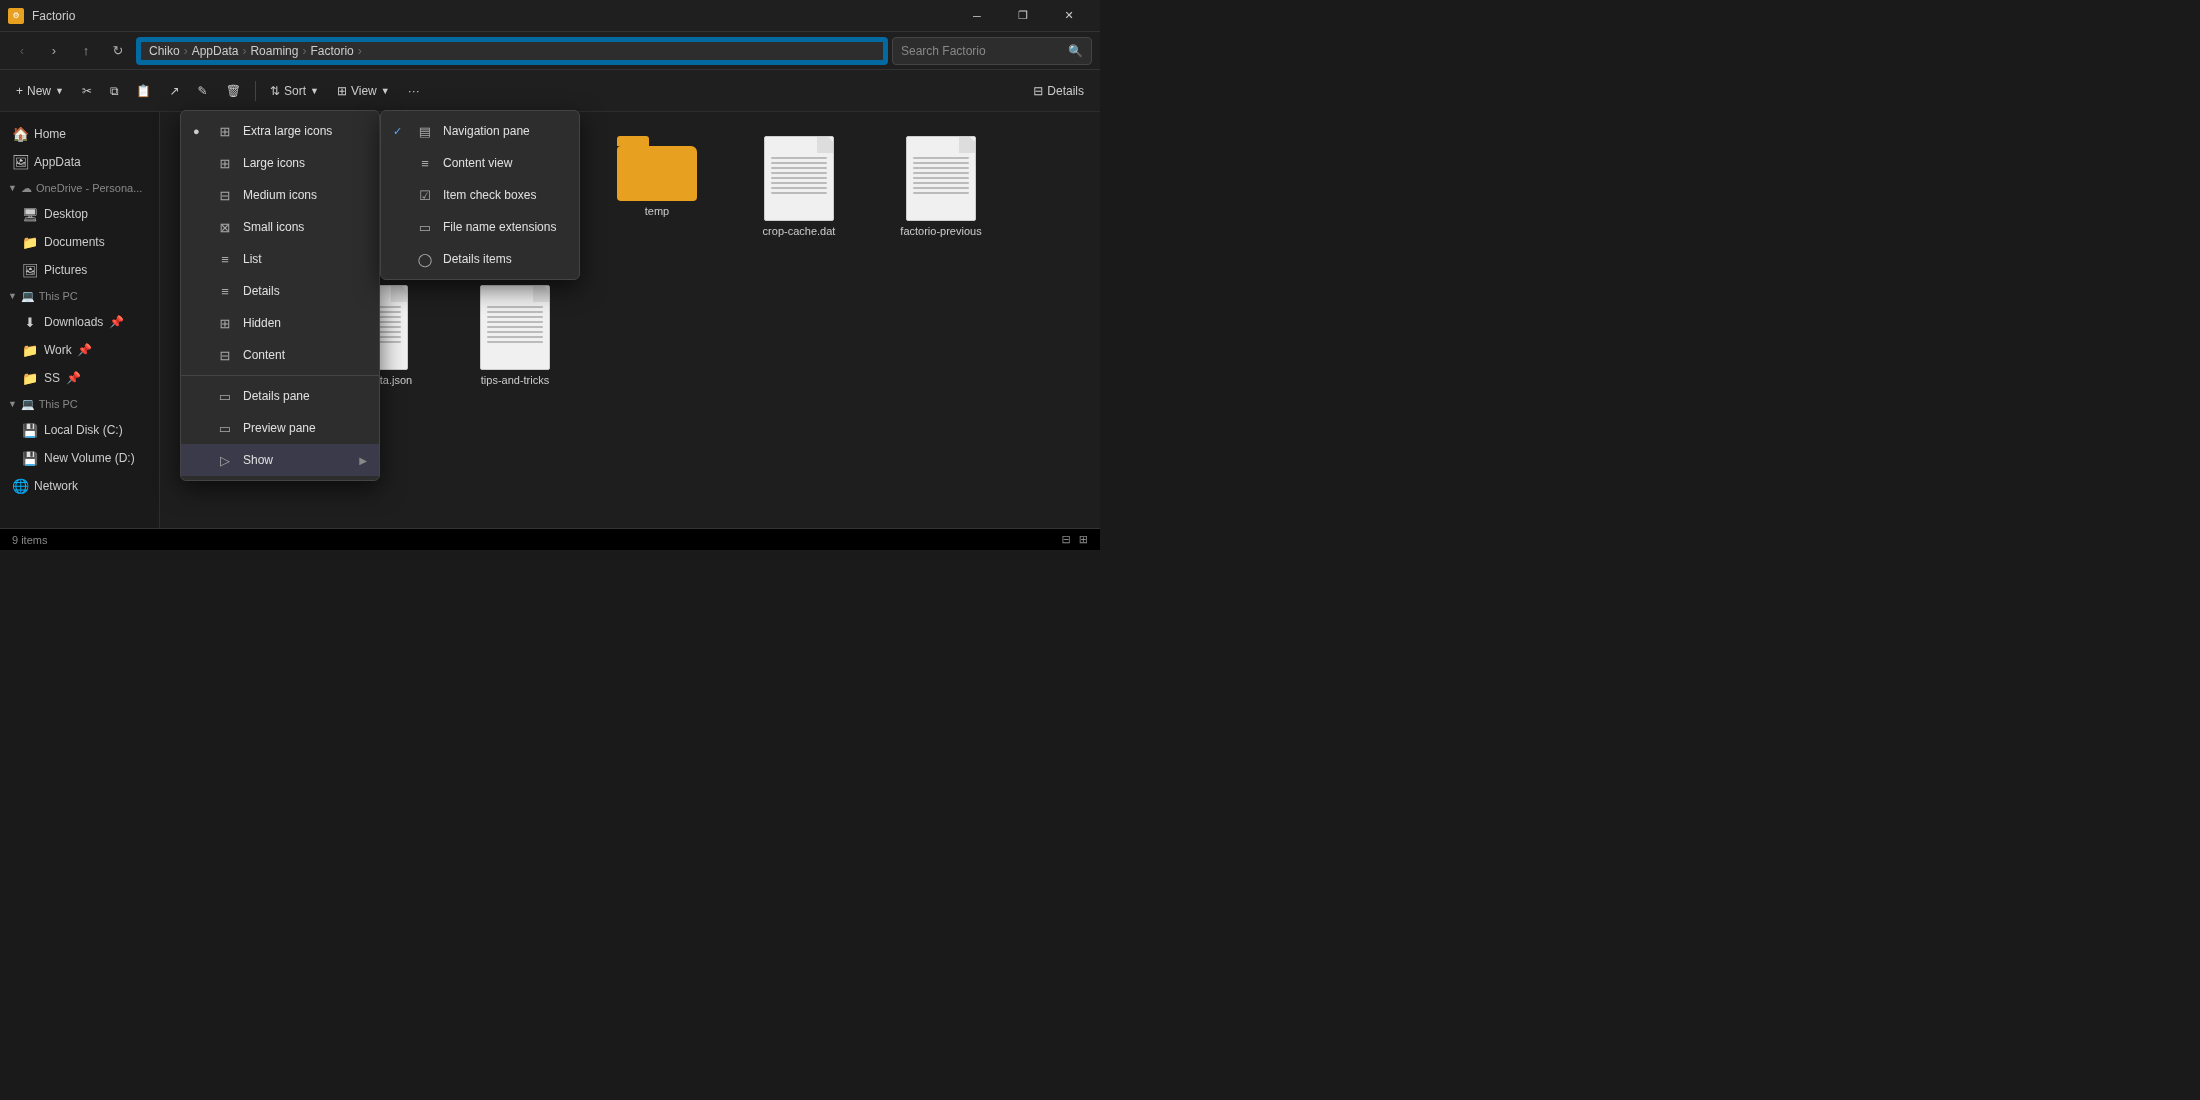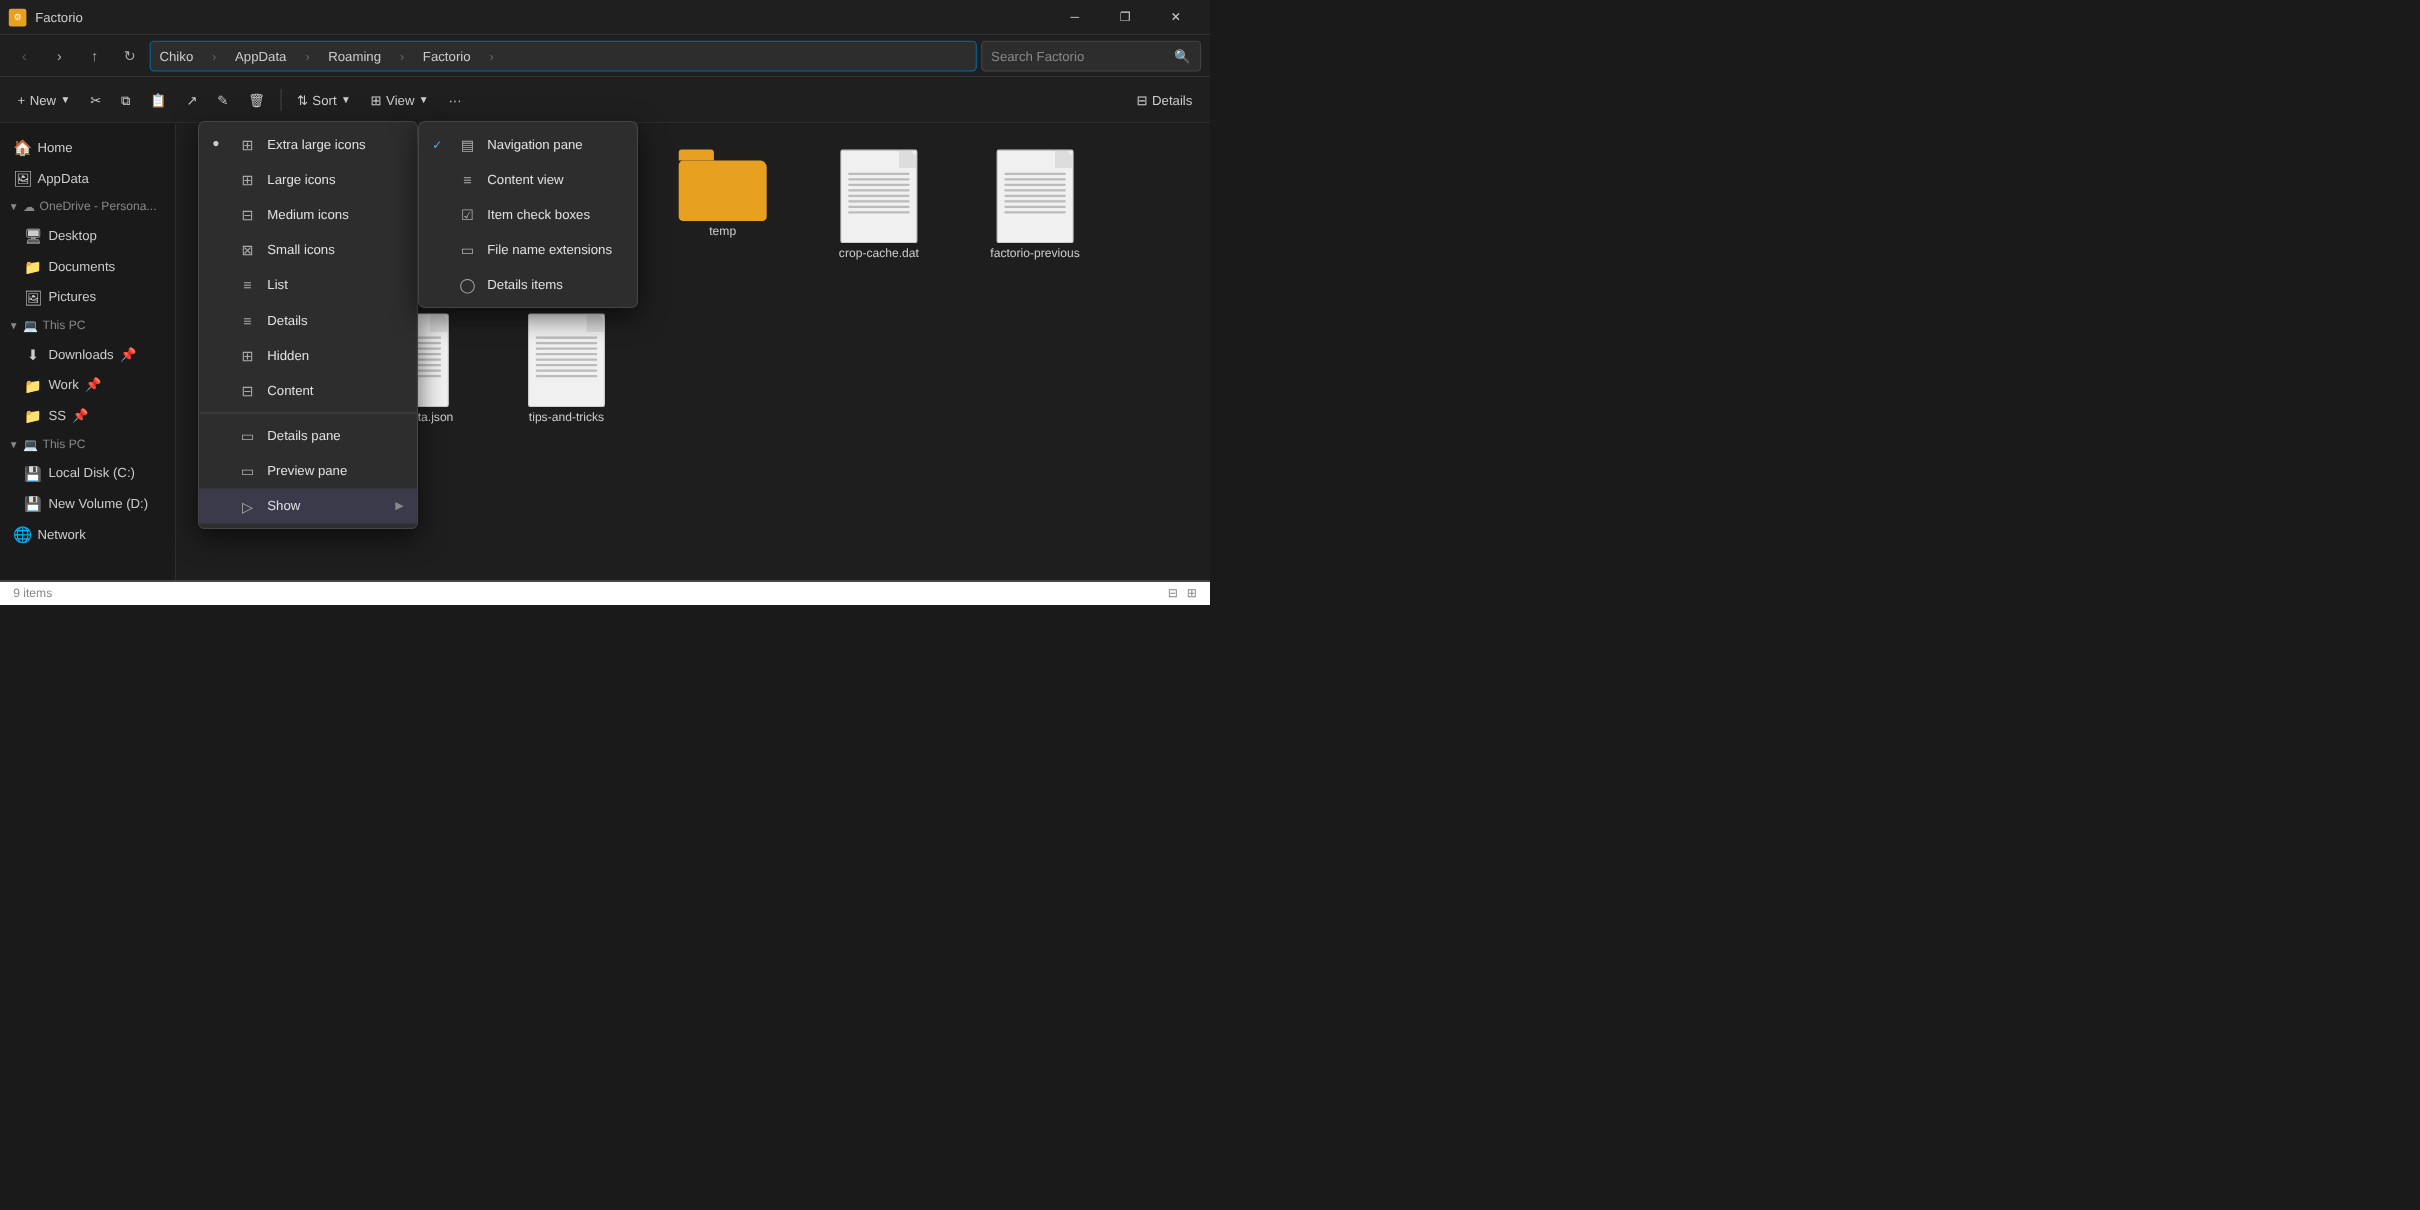--- a/index.html
+++ b/index.html
@@ -56,29 +56,29 @@
       border: none; color: #aaa;
       border-radius: 4px;
       cursor: pointer;
       display: flex; align-items: center; justify-content: center;
       font-size: 13px;
     }
     .nav-btn.disabled { color: #555; cursor: default; }
     .breadcrumb {
       flex: 1;
       background: #2d2d2d;
-      border: 1px solid #0369a1;
+      border: 5px solid #0369a1;
       border-radius: 4px;
       height: 28px;
       display: flex;
       align-items: center;
       padding: 0 8px;
       font-size: 12px;
       color: #ccc;
-      gap: 17px;
+      gap: 4px;
     }
     .breadcrumb-sep { color: #666; }
     .search-box {
       width: 200px; height: 28px;
       background: #2d2d2d;
       border: 1px solid #444;
       border-radius: 4px;
       display: flex; align-items: center;
       padding: 0 8px;
       gap: 4px;
@@ -238,21 +238,21 @@
       font-size: 11px;
       color: #ccc;
       text-align: center;
       margin-top: 4px;
       word-break: break-all;
     }
 
     
     .statusbar {
       height: 22px;
-      background: #ffffff;
+      background: #000000;
       border-top: 1px solid #333;
       display: flex;
       align-items: center;
       padding: 0 12px;
       font-size: 11px;
       color: #888;
       position: absolute;
       bottom: 0; left: 0; right: 0;
     }
     .statusbar-right {

